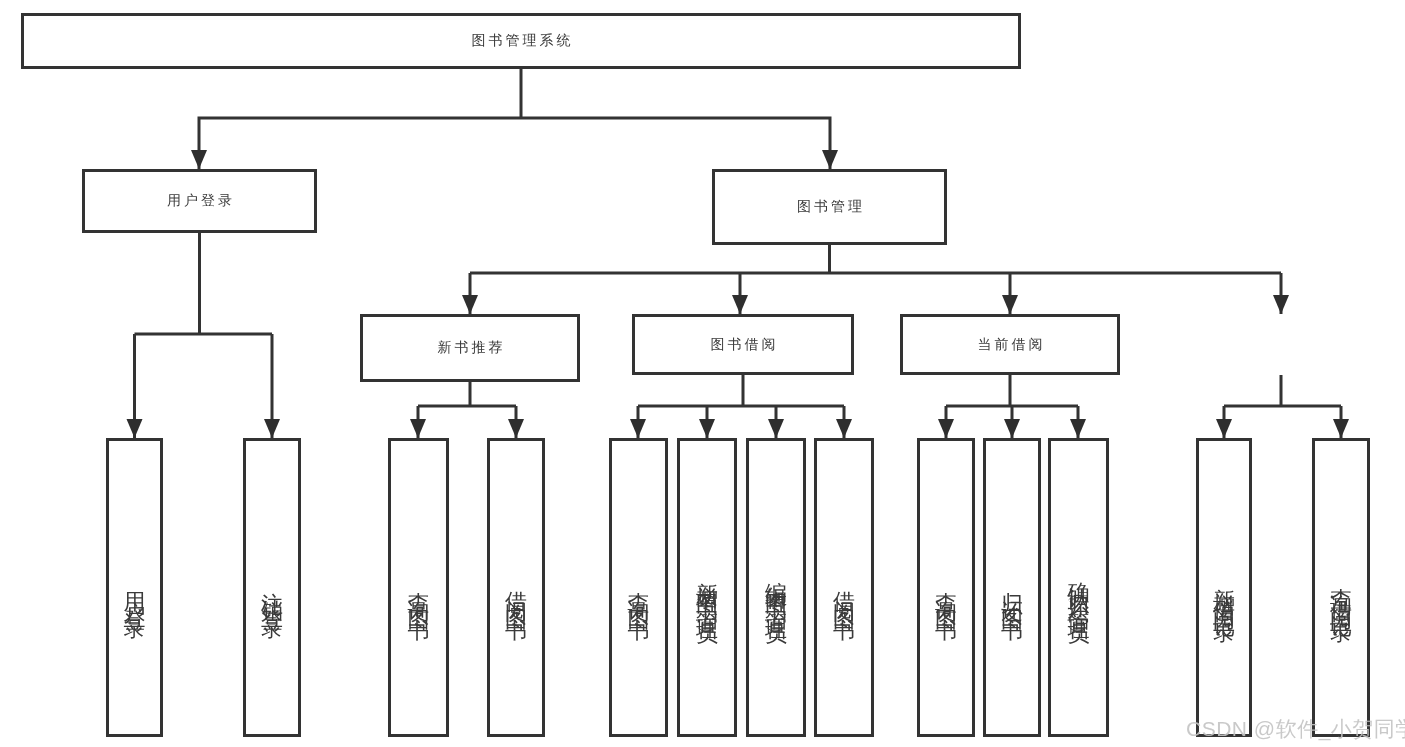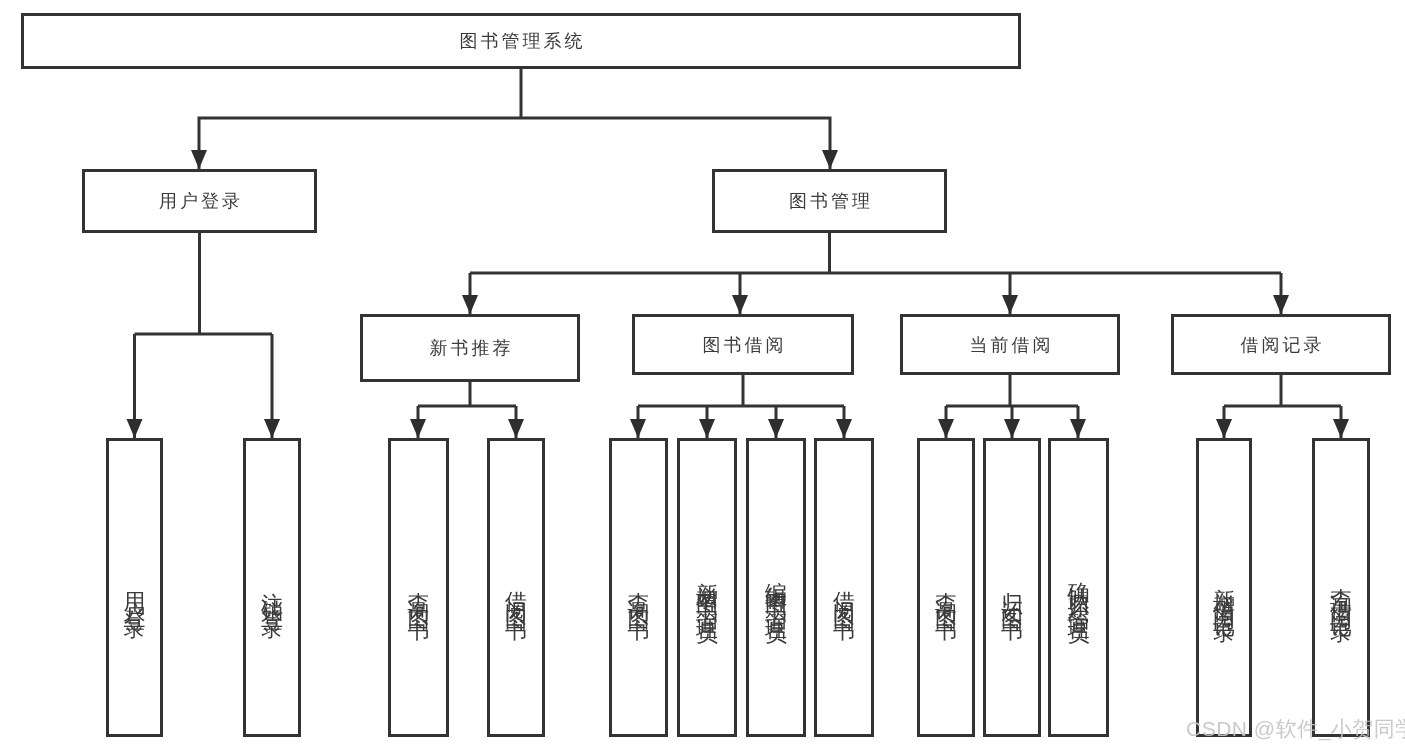--- a/index.html
+++ b/index.html
@@ -24,37 +24,37 @@
     position: absolute;
     box-sizing: border-box;
     background: #ffffff;
     border: 3px solid #333333;
     display: flex;
     align-items: center;
     justify-content: center;
     color: #3a3a3a;
     z-index: 2;
   }
-  .hbox { font-size: 18px; letter-spacing: 3px; }
+  .hbox { font-size: 14px; letter-spacing: 3px; }
   .hbox span { margin-left: 3px;  }
   .leaf { font-size: 22px; }
   .leaf span {
     writing-mode: vertical-rl;
     text-orientation: mixed;
     line-height: 1;
     white-space: nowrap;
   }
   .ls4 span { letter-spacing: 9px; margin-bottom: -9px; }
   .ls6 span { letter-spacing: 7px; margin-bottom: -7px; }
   .ls9 span { letter-spacing: 6px; margin-bottom: -6px; }
 
   
   .b-root  { left: 21px;  top: 13px;  width: 1000px; height: 56px; }
   .b-l1-0  { left: 82px;  top: 169px; width: 235px;  height: 64px; }
-  .b-l1-1  { left: 712px; top: 169px; width: 235px;  height: 64px; }
+  .b-l1-1  { left: 712px; top: 169px; width: 235px;  height: 76px; }
   .b-l2-0  { left: 360px;  top: 314px; width: 220px; height: 68px; }
   .b-l2-1  { left: 632px;  top: 314px; width: 222px; height: 61px; }
   .b-l2-2  { left: 900px;  top: 314px; width: 220px; height: 61px; }
   .b-l2-3  { left: 1171px; top: 314px; width: 220px; height: 61px; }
 
   .leaf { top: 438px; height: 299px; }
   .b-user-0      { left: 106px;  width: 57px; }
   .b-user-1      { left: 243px;  width: 58px; }
   .b-recommend-0 { left: 388px;  width: 61px; }
   .b-recommend-1 { left: 487px;  width: 58px; }
@@ -144,23 +144,20 @@
 
   <div class="box hbox b-l2-0">
     <span>新书推荐</span>
   </div>
   <div class="box hbox b-l2-2">
     <span>当前借阅</span>
   </div>
   <div class="box hbox b-l2-1">
     <span>图书借阅</span>
   </div>
-  <div class="box hbox b-l2-3">
-    <span>借阅记录</span>
-  </div>
 
   <div class="box leaf ls4 b-user-0">
     <span>用户登录</span>
   </div>
   <div class="box leaf ls4 b-user-1">
     <span>注销登录</span>
   </div>
 
   <div class="box leaf ls4 b-recommend-0">
     <span>查询图书</span>

